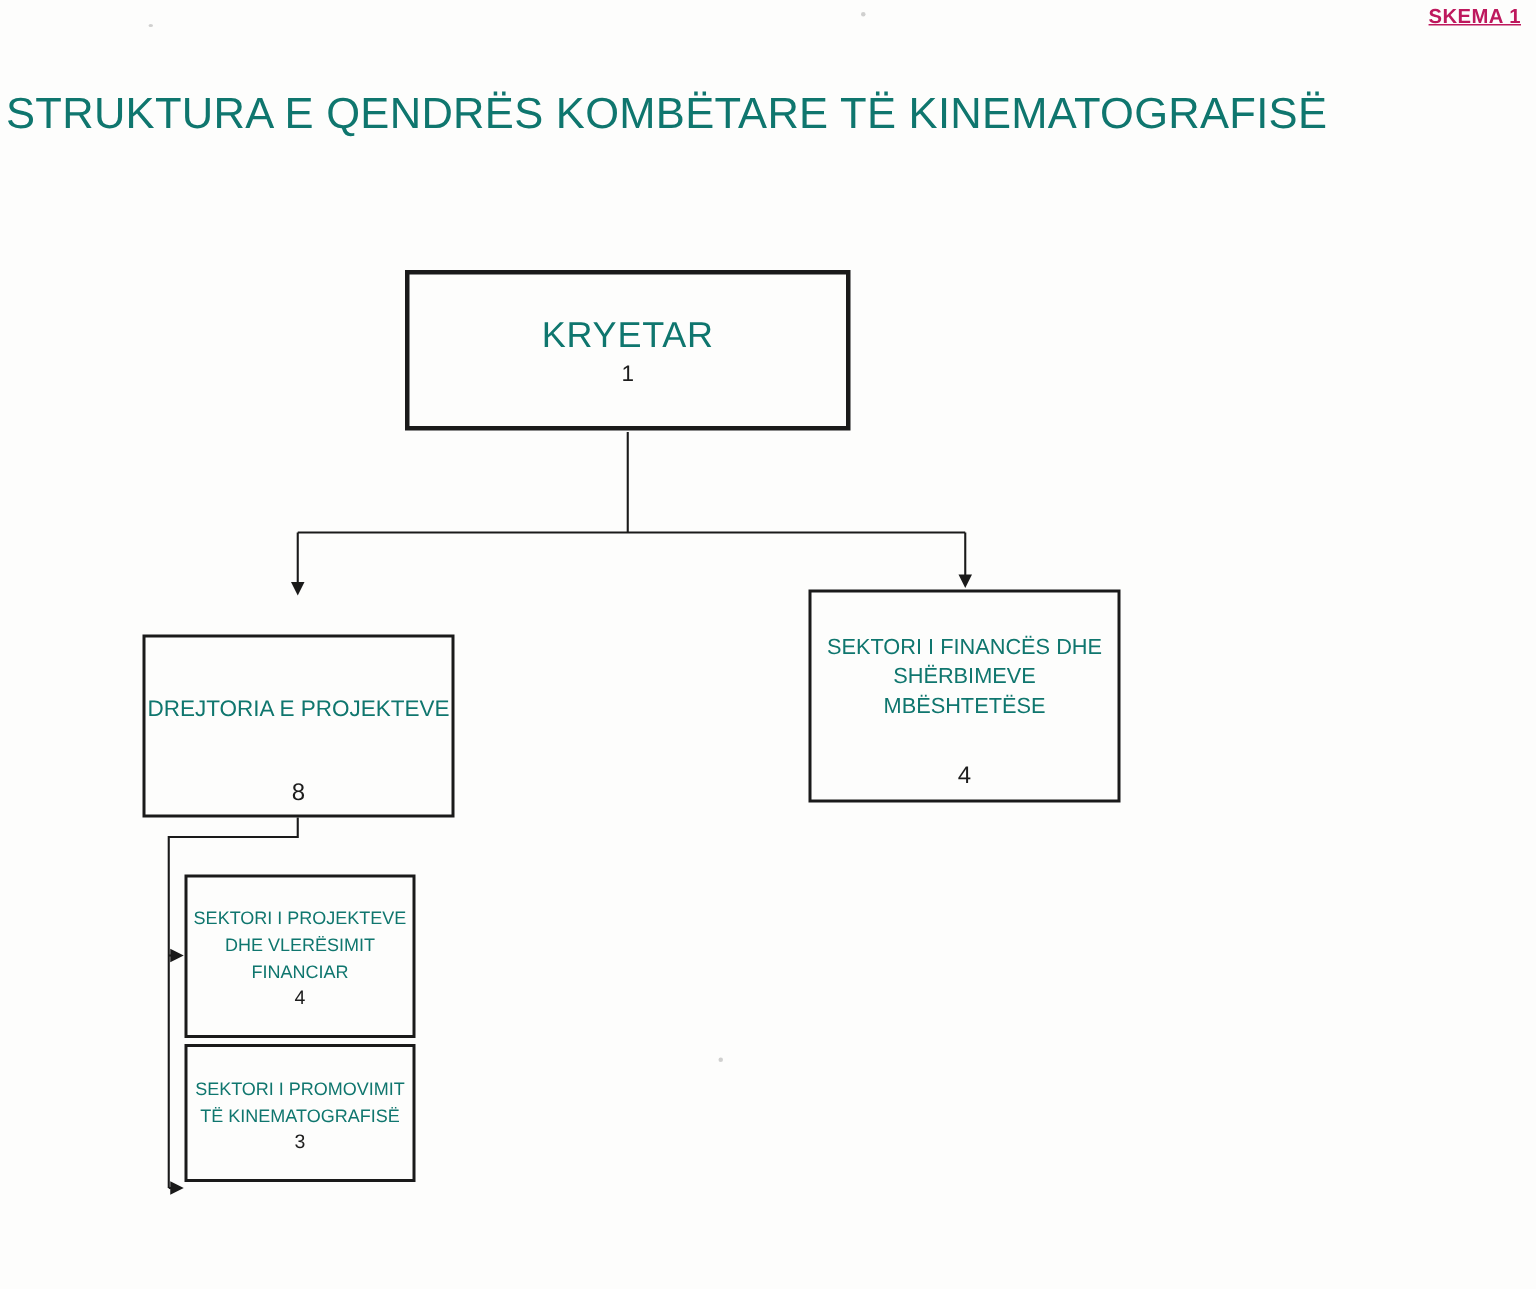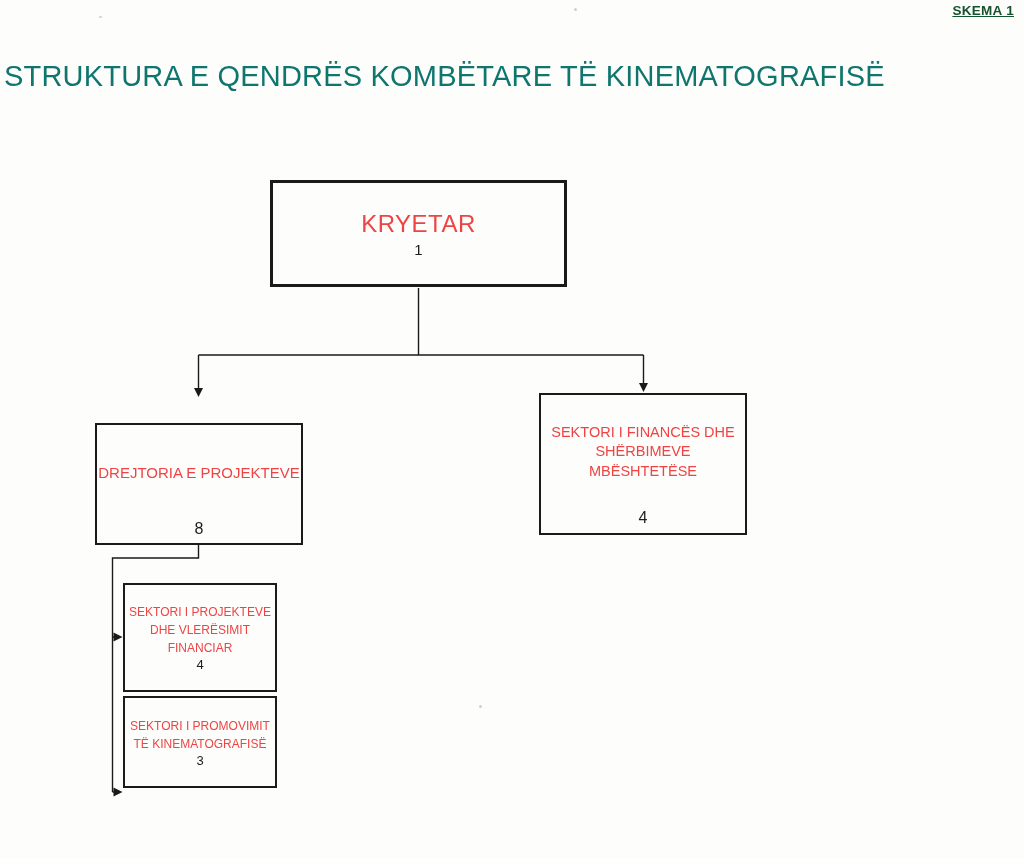--- a/index.html
+++ b/index.html
@@ -14,21 +14,21 @@
   }
 
   .schema-label {
     position: absolute;
     top: 3px;
     right: 10px;
     font-size: 13.5px;
     font-weight: 700;
     letter-spacing: 0.3px;
     text-decoration: underline;
-    color: #14532d;
+    color: #be185d;
   }
 
   .doc-title {
     position: absolute;
     left: 4px;
     top: 60px;
     font-size: 29px;
     font-weight: 500;
     letter-spacing: 0.2px;
     white-space: nowrap;
@@ -47,21 +47,21 @@
   .node .label-wrap {
     flex: 1 1 auto;
     display: flex;
     flex-direction: column;
     align-items: center;
     justify-content: center;
   }
   .node .label {
     white-space: pre-line;
     font-weight: 500;
-    color: #ef4444;
+    color: #0f766e;
   }
   .node .count {
     font-weight: 500;
     color: #1d1d1d;
   }
 
   
   .node-kryetar { left: 270px; top: 180px; width: 297px; height: 107px; border-width: 3px; }
   .node-kryetar .label { font-size: 24px; letter-spacing: 0.5px; }
   .node-kryetar .count { font-size: 15px; margin-top: 3px; }

